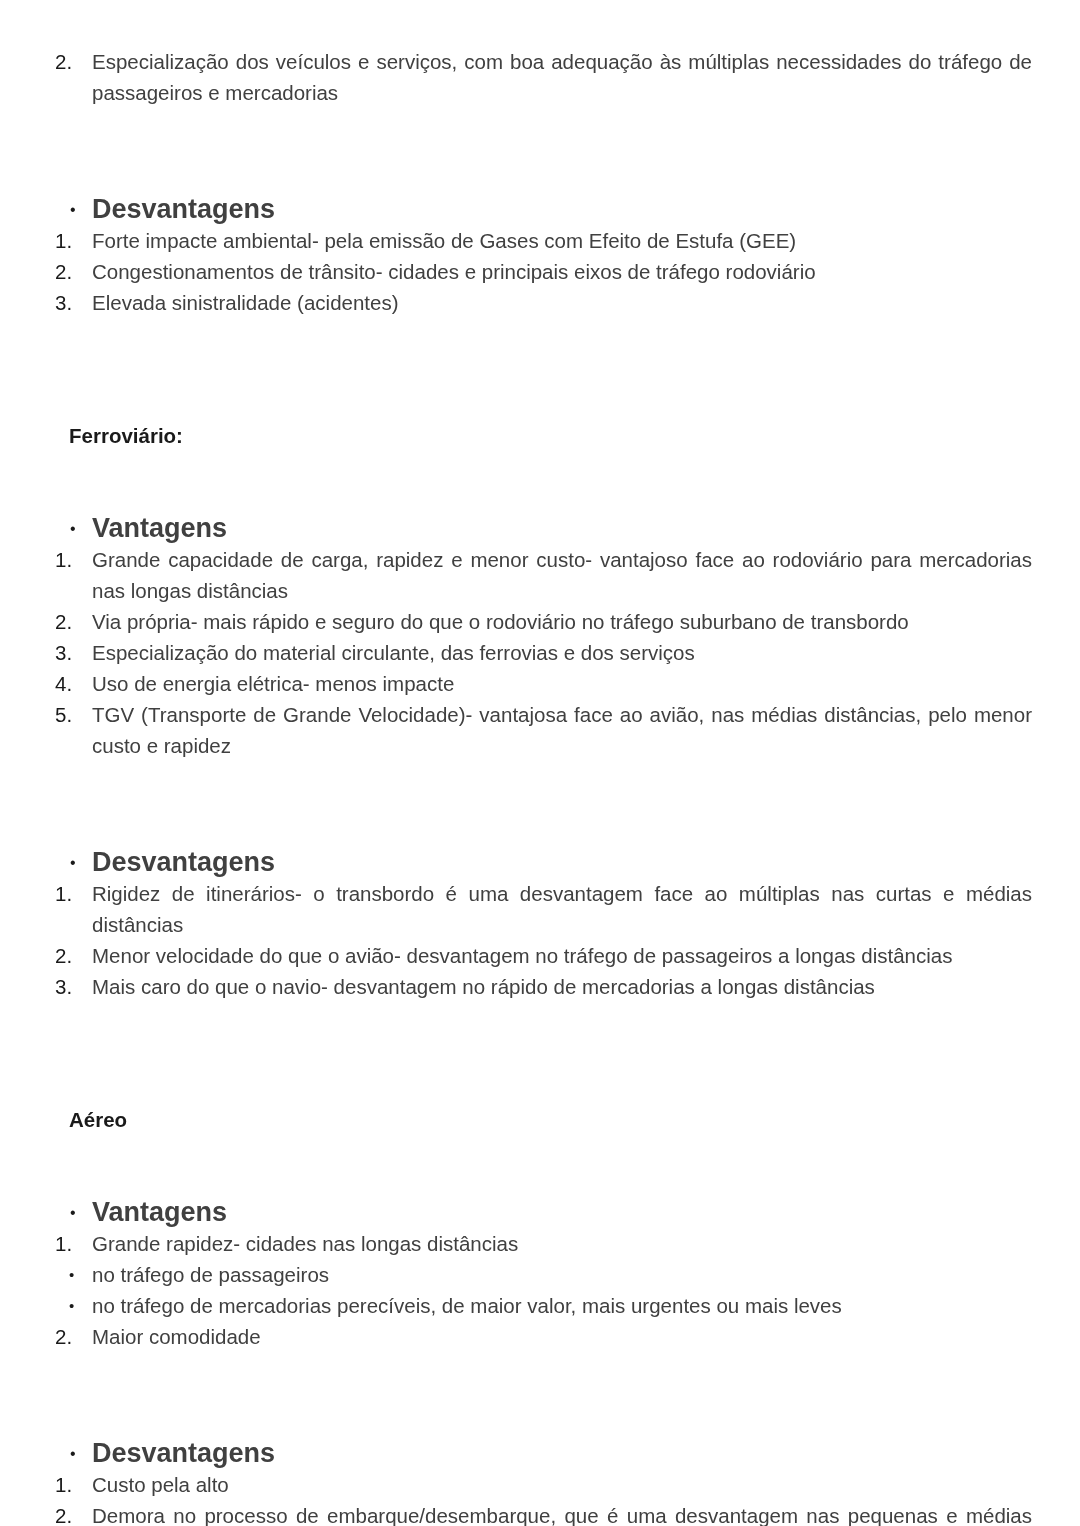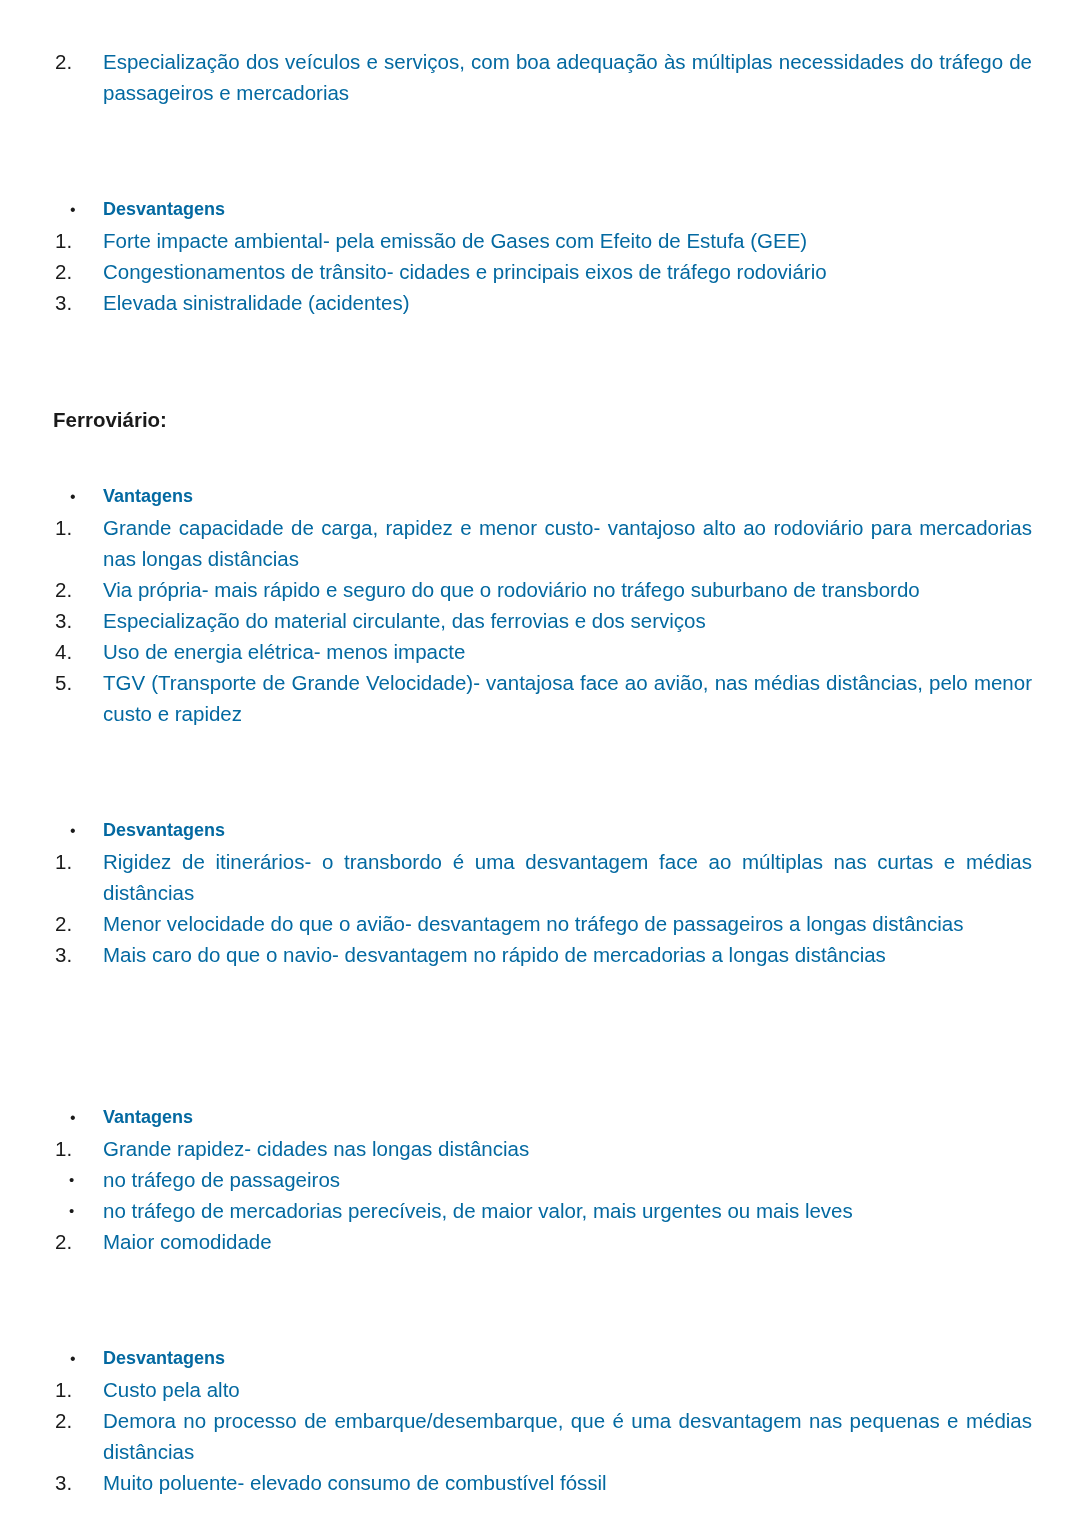--- a/index.html
+++ b/index.html
@@ -53,43 +53,42 @@
   }
   .marker.dot-sm {
     padding-left: 16px;
     font-size: 15px;
   }
 
   .body-text {
     flex: 1 1 auto;
     font-size: 20.5px;
     line-height: 31px;
-    color: #0369a1;
+    color: #404040;
     text-align: left;
     hyphens: none;
-    margin-left: 11px;
   }
   .body-text.justify {
     text-align: justify;
     text-justify: inter-word;
   }
   
 
   .bold-label {
     font-weight: bold;
-    font-size: 18px;
+    font-size: 27px;
     line-height: 31px;
   }
 
   .section-heading {
     font-weight: bold;
     font-size: 20.5px;
     line-height: 31px;
     color: #1a1a1a;
-    margin: 0;
+    margin: 16px;
   }
 
   
   .gap-xl { height: 86px; }
   .gap-md { height: 46px; }
 </style>
 </head>
 <body>
 
 <div class="page">
@@ -124,21 +123,21 @@
     <h2 class="section-heading">Ferroviário:</h2>
 
     <div class="gap-md"></div>
 
     <div class="row">
       <span class="marker dot">•</span>
       <span class="body-text bold-label">Vantagens</span>
     </div>
     <div class="row">
       <span class="marker">1.</span>
-      <span class="body-text justify">Grande capacidade de carga, rapidez e menor custo- vantajoso alto ao rodoviário para mercadorias nas longas distâncias</span>
+      <span class="body-text justify">Grande capacidade de carga, rapidez e menor custo- vantajoso face ao rodoviário para mercadorias nas longas distâncias</span>
     </div>
     <div class="row">
       <span class="marker">2.</span>
       <span class="body-text">Via própria- mais rápido e seguro do que o rodoviário no tráfego suburbano de transbordo</span>
     </div>
     <div class="row">
       <span class="marker">3.</span>
       <span class="body-text">Especialização do material circulante, das ferrovias e dos serviços</span>
     </div>
     <div class="row">
@@ -164,20 +163,21 @@
       <span class="marker">2.</span>
       <span class="body-text justify">Menor velocidade do que o avião- desvantagem no tráfego de passageiros a longas distâncias</span>
     </div>
     <div class="row">
       <span class="marker">3.</span>
       <span class="body-text">Mais caro do que o navio- desvantagem no rápido de mercadorias a longas distâncias</span>
     </div>
 
     <div class="gap-xl"></div>
 
+    <h2 class="section-heading">Aéreo</h2>
 
     <div class="gap-md"></div>
 
     <div class="row">
       <span class="marker dot">•</span>
       <span class="body-text bold-label">Vantagens</span>
     </div>
     <div class="row">
       <span class="marker">1.</span>
       <span class="body-text">Grande rapidez- cidades nas longas distâncias</span>

